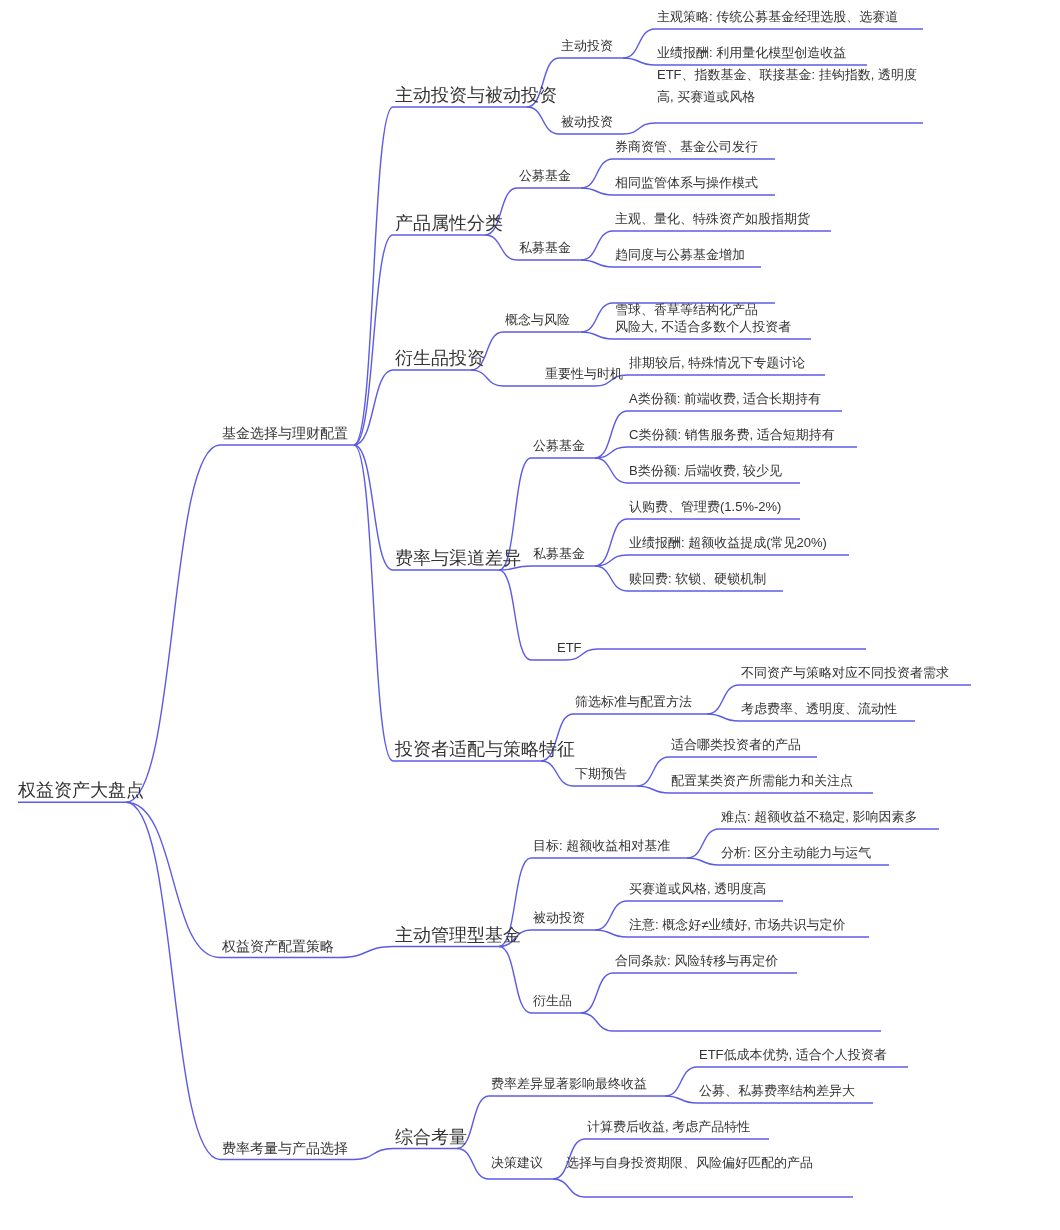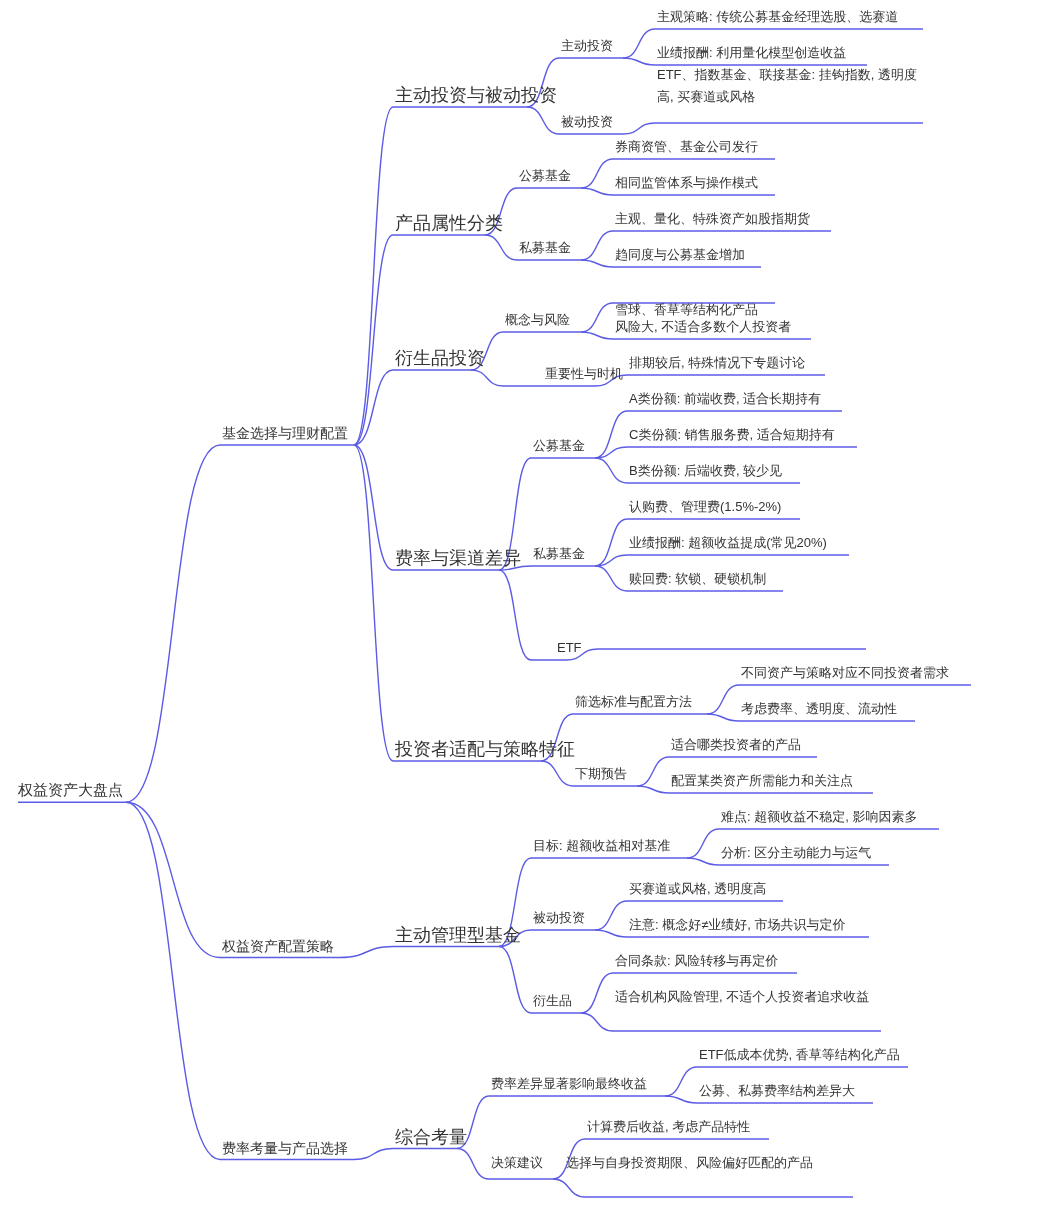--- a/index.html
+++ b/index.html
@@ -19,21 +19,21 @@
     pointer-events:none;
   }
   .node{
     position:absolute;
     box-sizing:border-box;
     color:#333333;
     line-height:22px;
     white-space:pre-wrap;
     cursor:default;
   }
-  .node-root{font-size:15px;}
+  .node-root{font-size:18px;}
   .node-l1{font-size:14px;}
   .node-l2{font-size:18px;}
   .node-l3{font-size:13px;}
 </style>
 </head>
 <body>
 
 <div id="mindmap">
   <svg id="edges" viewBox="0 0 1060 1230" width="1060" height="1230">
       <line x1="18" y1="802.25" x2="126" y2="802.25" stroke="#5b5be6" stroke-width="1.4"></line>
@@ -193,22 +193,21 @@
     <div class="node node-l1" style="left: 222px; top: 934.5px; max-width: 400px;">权益资产配置策略</div>
     <div class="node node-l2" style="left: 395px; top: 923.5px; max-width: 400px;">主动管理型基金</div>
     <div class="node node-l3" style="left: 533px; top: 835px; max-width: 400px;">目标: 超额收益相对基准</div>
     <div class="node node-l3" style="left: 721px; top: 806px; max-width: 260px;">难点: 超额收益不稳定, 影响因素多</div>
     <div class="node node-l3" style="left: 721px; top: 842px; max-width: 260px;">分析: 区分主动能力与运气</div>
     <div class="node node-l3" style="left: 533px; top: 907px; max-width: 400px;">被动投资</div>
     <div class="node node-l3" style="left: 629px; top: 878px; max-width: 260px;">买赛道或风格, 透明度高</div>
     <div class="node node-l3" style="left: 629px; top: 914px; max-width: 260px;">注意: 概念好≠业绩好, 市场共识与定价</div>
     <div class="node node-l3" style="left: 533px; top: 990px; max-width: 400px;">衍生品</div>
     <div class="node node-l3" style="left: 615px; top: 950px; max-width: 260px;">合同条款: 风险转移与再定价</div>
-    <div class="node node-l3" style="left: 615px; top: 986px; max-width: 260px;">适合机构风险管理, 不适个人投资者追求收益</div>
     <div class="node node-l1" style="left: 222px; top: 1136.5px; max-width: 400px;">费率考量与产品选择</div>
     <div class="node node-l2" style="left: 395px; top: 1125.5px; max-width: 400px;">综合考量</div>
     <div class="node node-l3" style="left: 491px; top: 1073px; max-width: 400px;">费率差异显著影响最终收益</div>
-    <div class="node node-l3" style="left: 699px; top: 1044px; max-width: 260px;">ETF低成本优势, 香草等结构化产品</div>
+    <div class="node node-l3" style="left: 699px; top: 1044px; max-width: 260px;">ETF低成本优势, 适合个人投资者</div>
     <div class="node node-l3" style="left: 699px; top: 1080px; max-width: 260px;">公募、私募费率结构差异大</div>
     <div class="node node-l3" style="left: 491px; top: 1152px; max-width: 400px; text-align: center;">决策建议</div>
     <div class="node node-l3" style="left: 587px; top: 1116px; max-width: 260px;">计算费后收益, 考虑产品特性</div>
     <div class="node node-l3" style="left: 566px; top: 1152px; max-width: 260px;">选择与自身投资期限、风险偏好匹配的产品</div>
   </div>
 
 </body></html>

